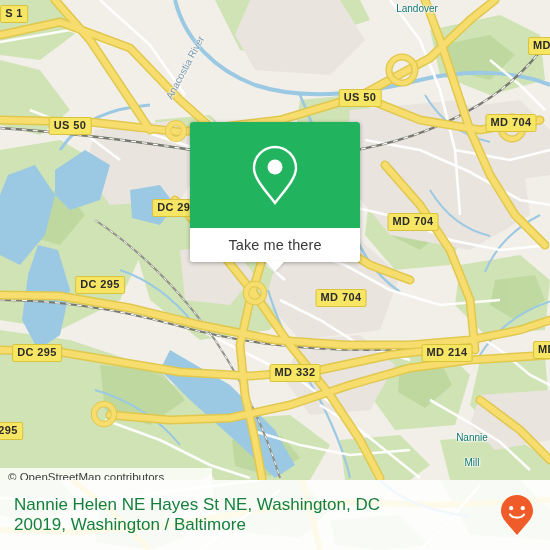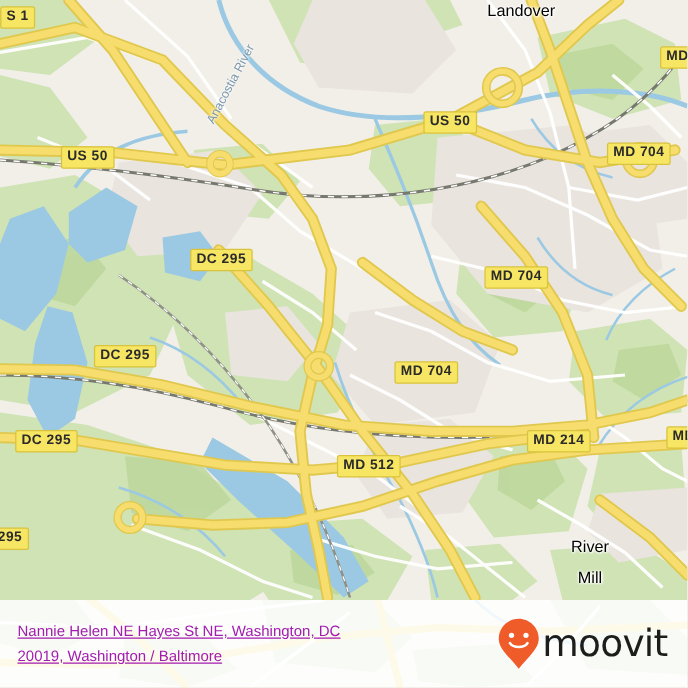--- a/index.html
+++ b/index.html
@@ -12,21 +12,21 @@
        background:#f2efe9;}
   #map svg{display:block;}
 
   
   .shield{position:absolute;background:#f7e663;border:1px solid #d9c23c;
           border-radius:2px;color:#2b2b2b;font-size:11px;font-weight:bold;
           line-height:1;padding:2px 4px 3px 4px;white-space:nowrap;
           letter-spacing:.4px;transform:translate(-50%,-50%);}
 
   
-  .place{position:absolute;color:#000000;font-size:13px;white-space:nowrap;
+  .place{position:absolute;color:#0f766e;font-size:10px;white-space:nowrap;
          transform:translate(-50%,-50%);
          text-shadow:0 0 2px #fff,0 0 2px #fff,0 0 3px #fff,1px 1px 2px #fff;}
   .river{position:absolute;color:#7a97ad;font-size:10px;white-space:nowrap;
          text-shadow:0 0 2px #fff,0 0 3px #fff;}
 
   
   #popup{position:absolute;left:190px;top:122px;width:170px;
          border-radius:3px;box-shadow:0 1px 4px rgba(0,0,0,.32);}
   #popup-top{height:106px;border-radius:3px 3px 0 0;
              display:flex;align-items:center;justify-content:center;}
@@ -43,21 +43,21 @@
           background:rgba(255,255,255,.80);display:flex;align-items:center;}
   #attrib span{font-size:11.5px;color:#3c3c3c;padding-left:8px;}
 
   
   #footer{position:absolute;left:0;top:480px;width:550px;height:70px;
           overflow:hidden;background:#f2efe9;}
   #footer-veil{position:absolute;inset:0;background:rgba(255,255,255,.86);}
   #footer-inner{position:absolute;inset:0;display:flex;align-items:center;
                 justify-content:space-between;padding:0 16px 0 14px;
                 box-sizing:border-box;}
-  #footer-text{font-size:12px;color:#a21caf;line-height:20px;max-width:380px;text-decoration:underline;}
+  #footer-text{font-size:17px;color:#15803d;line-height:20px;max-width:380px;}
   #brand{display:flex;align-items:center;gap:2px;}
   #brand-word{font-size:30px;color:#1d1d1b;letter-spacing:-.6px;
               font-family:"DejaVu Sans",sans-serif;}
 </style>
 </head>
 <body>
 
 <div id="app">
 
   <div id="map">
@@ -209,35 +209,51 @@
         <div class="shield" style="left: 360px; top: 98px;">US 50</div>
         <div class="shield" style="left: 542px; top: 46px;">MD</div>
         <div class="shield" style="left: 511px; top: 123px;">MD 704</div>
         <div class="shield" style="left: 177px; top: 208px;">DC 295</div>
         <div class="shield" style="left: 413px; top: 222px;">MD 704</div>
         <div class="shield" style="left: 100px; top: 285px;">DC 295</div>
         <div class="shield" style="left: 341px; top: 298px;">MD 704</div>
         <div class="shield" style="left: 37px; top: 353px;">DC 295</div>
         <div class="shield" style="left: 447px; top: 353px; text-align: center;">MD 214</div>
         <div class="shield" style="left: 547px; top: 350px;">MD</div>
-        <div class="shield" style="left: 295px; top: 373px;">MD 512</div>
+        <div class="shield" style="left: 295px; top: 373px;">MD 332</div>
         <div class="shield" style="left: 8px; top: 431px;">295</div>
       </div>
 
     <div id="places">
         <div class="place" style="left: 417px; top: 8px;">Landover</div>
-        <div class="place" style="left: 472px; top: 437px;">River</div>
+        <div class="place" style="left: 472px; top: 437px;">Nannie</div>
         <div class="place" style="left: 472px; top: 452px; margin-top: 10px;">Mill</div>
       </div>
 
     <div id="rivers">
         <div class="river" style="left: 150px; top: 62px; transform: rotate(-62deg);">Anacostia River</div>
       </div>
 
-
+    <div id="popup">
+      <div id="popup-top" style="background: rgb(34, 179, 94);">
+        <svg width="50" height="62" viewBox="0 0 50 62">
+          <path d="M25 3 C13.4 3 4 12.4 4 24 C4 34 14 45 25 59 C36 45 46 34 46 24
+                   C46 12.4 36.6 3 25 3 Z" fill="none" stroke="#ffffff" stroke-width="2.4"></path>
+          <circle cx="25" cy="23" r="7.5" fill="#ffffff"></circle>
+        </svg>
+      </div>
+      <div id="popup-bottom">
+        <span id="popup-label">Take me there</span>
+      </div>
+      <div id="popup-tail"></div>
+    </div>
+
+    <div id="attrib">
+      <span>© OpenStreetMap contributors</span>
+    </div>
   </div>
 
   <div id="footer">
     <svg width="550" height="70" viewBox="0 0 550 70" style="position:absolute;left:0;top:0">
       <rect x="0" y="0" width="550" height="70" fill="#f2efe9"></rect>
       <g fill="#cfe3b4">
         <path d="M0 0 L60 0 L80 25 L40 45 L0 35 Z"></path>
         <path d="M210 0 L300 0 L330 30 L300 58 L220 50 Z"></path>
         <path d="M440 0 L520 0 L550 30 L550 60 L470 55 Z"></path>
         <path d="M100 30 L160 25 L190 55 L150 70 L95 62 Z"></path>
@@ -264,17 +280,16 @@
         <div>20019, Washington / Baltimore</div>
       </div>
       <div id="brand">
         <svg width="34" height="42" viewBox="0 0 34 42">
           <path d="M17 1 C8.2 1 1 8.2 1 17 C1 25 9 31 17 41 C25 31 33 25 33 17
                    C33 8.2 25.8 1 17 1 Z" fill="#ef5b29"></path>
           <circle cx="11.2" cy="14.2" r="2.1" fill="#fff"></circle>
           <circle cx="22.8" cy="14.2" r="2.1" fill="#fff"></circle>
           <path d="M10 20.5 C12.5 24.6 21.5 24.6 24 20.5" fill="none" stroke="#fff" stroke-width="2.1" stroke-linecap="round"></path>
         </svg>
-        <span id="brand-word" style="color: rgb(29, 29, 27);">moovit</span>
       </div>
     </div>
   </div>
 </div>
 
 </body></html>

